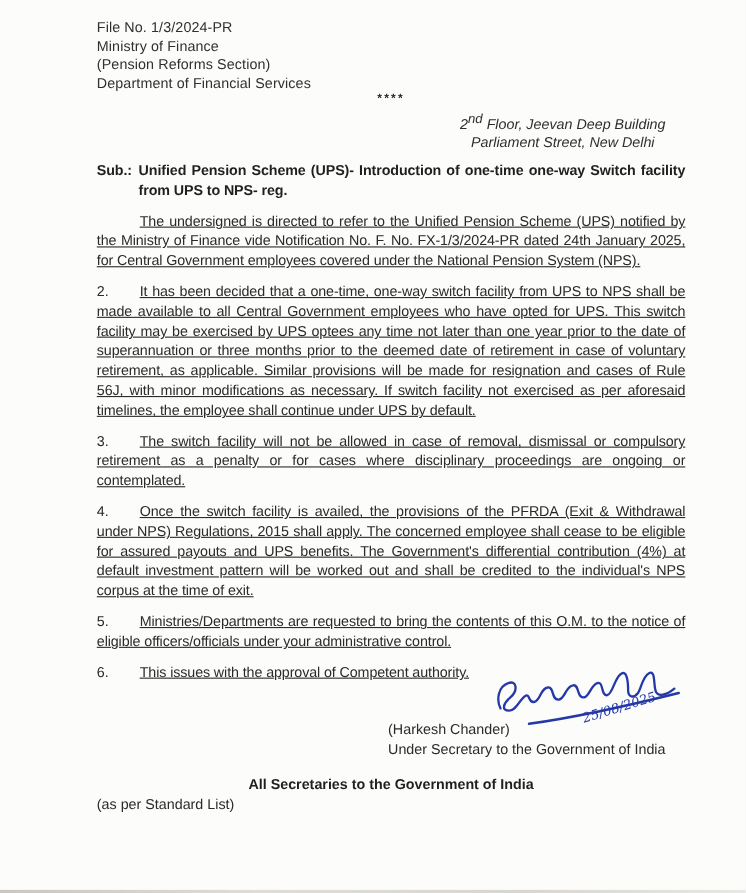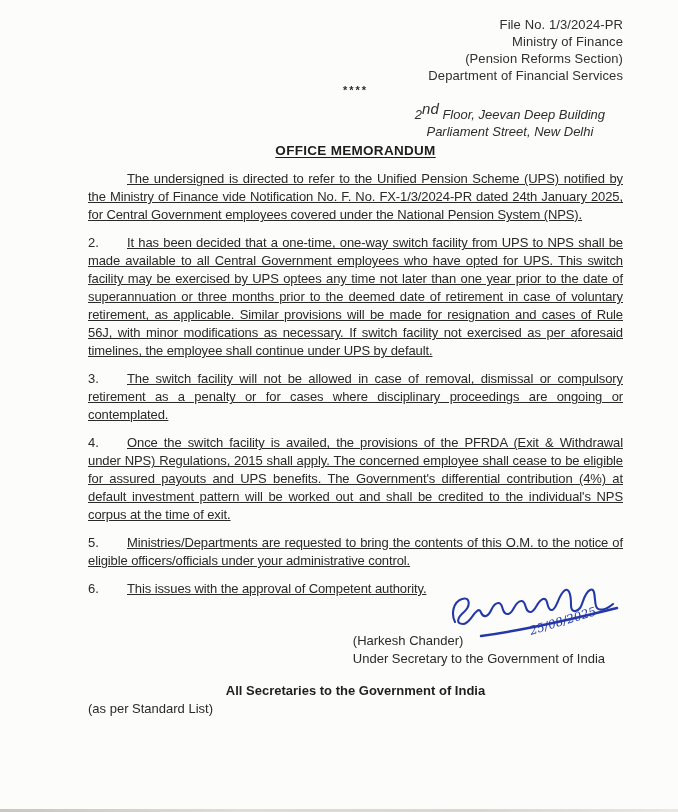--- a/index.html
+++ b/index.html
@@ -11,39 +11,39 @@
   .page {
     position: relative;
     width: 678px; height: 812px;
     background: #fcfcfb;
     box-sizing: border-box;
     padding: 16px 55px 0 88px;
     overflow: hidden;
     color: #2a2a2a;
   }
   
-  .letterhead { text-align: right; }
+  .letterhead { text-align: left; }
   .letterhead .hline {
     font-size: 13px; line-height: 17px;
     color: #303030; letter-spacing: 0.1px;
   }
   .stars {
     text-align: center; font-size: 11px; line-height: 12px;
     font-weight: bold; letter-spacing: 2px; color: #2c2c2c;
   }
   
   .address-block {
     margin: 4px 18px 0 auto;
     width: fit-content;
     text-align: center;
     font-style: italic;
     font-size: 13px; line-height: 17px;
     color: #2e2e2e;
   }
-  sup { font-size: 15px; }
+  sup { font-size: 12px; }
   
   .memo-title {
     margin-top: 2px;
     text-align: center;
     font-size: 13.5px; line-height: 18px;
     font-weight: bold; color: #1d1d1d;
     letter-spacing: 0.3px;
   }
   .memo-title span { text-decoration: underline; text-underline-offset: 2px; }
   
@@ -97,22 +97,25 @@
     <div class="hline">(Pension Reforms Section)</div>
     <div class="hline">Department of Financial Services</div>
   </div>
   <div class="stars">****</div>
 
   <div class="address-block">
     <div><span>2</span><sup>nd</sup><span> Floor, Jeevan Deep Building</span></div>
     <div>Parliament Street, New Delhi</div>
   </div>
 
-  <div class="memo-title"><span>OFFICE MEMORANDUM</span></div>
 
+  <div class="subject">
+    <div class="sub-label">Sub.:</div>
+    <div class="sub-text">Unified Pension Scheme (UPS)- Introduction of one-time one-way Switch facility from UPS to NPS- reg.</div>
+  </div>
 
   <p class="para"><span class="pnum"></span><span>The undersigned is directed to refer to the Unified Pension Scheme (UPS) notified by the Ministry of Finance vide Notification No. F. No. FX-1/3/2024-PR dated 24th January 2025, for Central Government employees covered under the National Pension System (NPS).</span></p>
 
   <p class="para"><span class="pnum">2.</span><span>It has been decided that a one-time, one-way switch facility from UPS to NPS shall be made available to all Central Government employees who have opted for UPS. This switch facility may be exercised by UPS optees any time not later than one year prior to the date of superannuation or three months prior to the deemed date of retirement in case of voluntary retirement, as applicable. Similar provisions will be made for resignation and cases of Rule 56J, with minor modifications as necessary. If switch facility not exercised as per aforesaid timelines, the employee shall continue under UPS by default.</span></p>
 
   <p class="para"><span class="pnum">3.</span><span>The switch facility will not be allowed in case of removal, dismissal or compulsory retirement as a penalty or for cases where disciplinary proceedings are ongoing or contemplated.</span></p>
 
   <p class="para"><span class="pnum">4.</span><span>Once the switch facility is availed, the provisions of the PFRDA (Exit &amp; Withdrawal under NPS) Regulations, 2015 shall apply. The concerned employee shall cease to be eligible for assured payouts and UPS benefits. The Government's differential contribution (4%) at default investment pattern will be worked out and shall be credited to the individual's NPS corpus at the time of exit.</span></p>
 
   <p class="para"><span class="pnum">5.</span><span>Ministries/Departments are requested to bring the contents of this O.M. to the notice of eligible officers/officials under your administrative control.</span></p>

